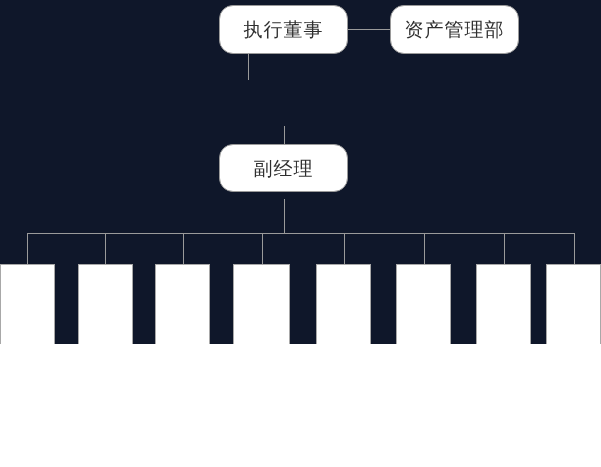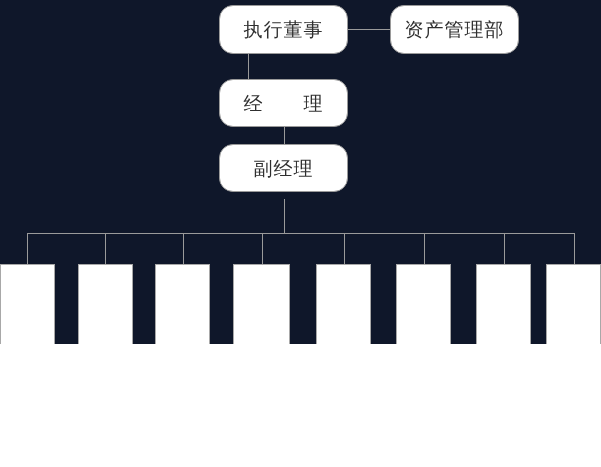--- a/index.html
+++ b/index.html
@@ -112,23 +112,20 @@
   <div class="conn-v" style="left:574px; top:233px; height:31px;"></div>
 
   <div class="node-round" style="left:219px; top:5px; width:129px; height:49px;">
     <span class="node-label">执行董事</span>
   </div>
 
   <div class="node-round" style="left:390px; top:5px; width:129px; height:49px;">
     <span class="node-label">资产管理部</span>
   </div>
 
-  <div class="node-round" style="left:219px; top:79px; width:129px; height:48px;">
-    <span class="node-label">经　　理</span>
-  </div>
 
   <div class="node-round" style="left:219px; top:144px; width:129px; height:48px;">
     <span class="node-label">副经理</span>
   </div>
 
   <div class="dept-box" style="left:0px; top:264px; width:55px; height:192px;">
     <span class="dept-label sz-normal">综合管理部</span>
   </div>
 
   <div class="dept-box" style="left:78px; top:264px; width:55px; height:188px;">

